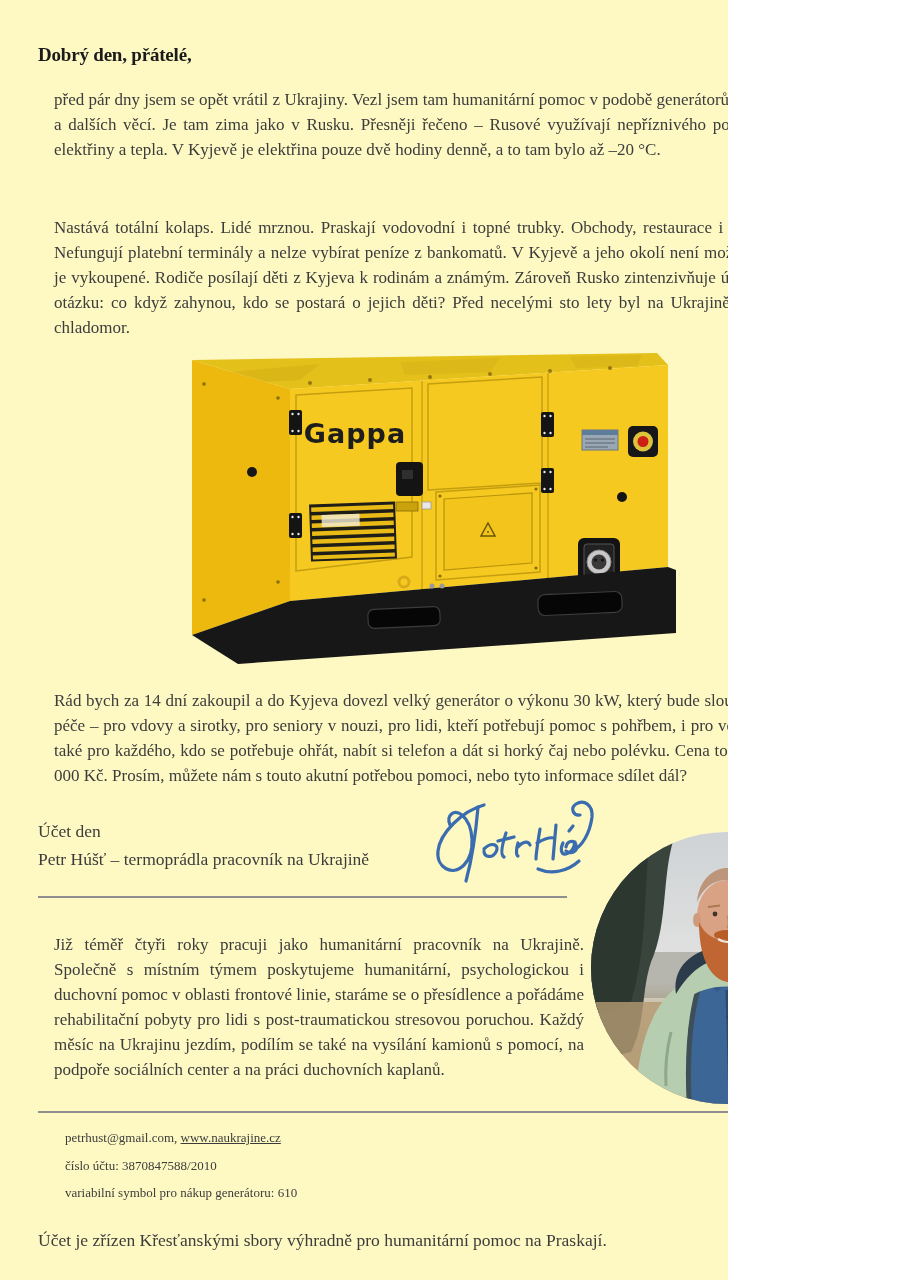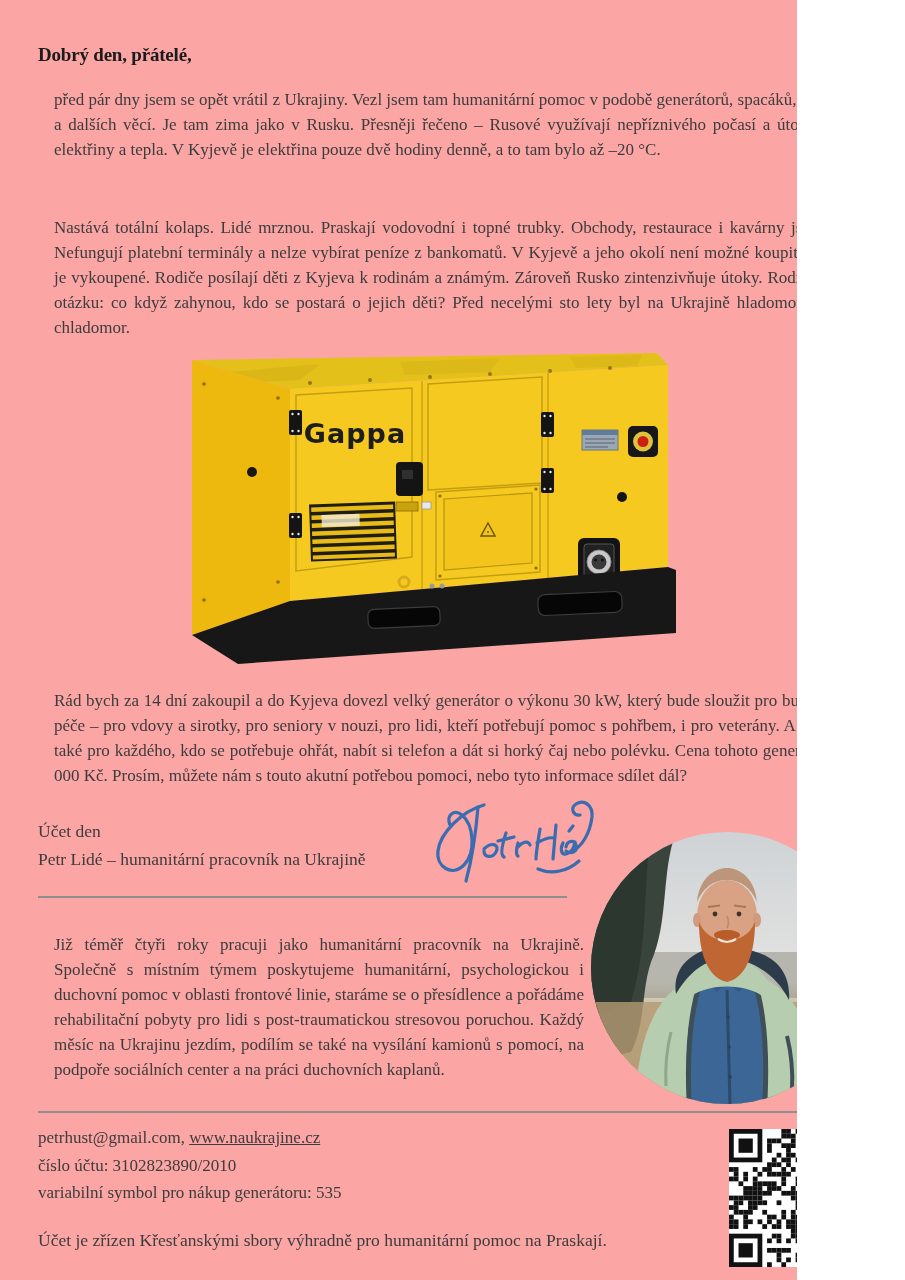--- a/index.html
+++ b/index.html
@@ -1,25 +1,25 @@
 <!DOCTYPE html>
 <html><head>
 <meta charset="utf-8">
 <style>
   html,body{margin:0;padding:0;background:#ffffff;}
   .page{
-    position:relative;width:797px;height:1280px;background:#fca5a5;
+    position:relative;width:728px;height:1280px;background:#fef9c3;
     font-family:"Liberation Serif",serif;color:#3c3c3c;overflow:hidden;
   }
   .abs{position:absolute;}
   .body-text{font-size:17px;line-height:25px;text-align:justify;margin:16px;}
   .greeting{font-weight:bold;font-size:19px;color:#1b1b1b;letter-spacing:-0.2px;margin:0;}
   .closing{font-size:17.5px;line-height:27.5px;}
   .rule{border:none;border-top:2px solid #8f8f8f;margin:0;height:0;}
-  .contact{font-size:17px;line-height:27.5px;}
+  .contact{font-size:13px;line-height:27.5px;margin-left:27px;}
   .contact a{color:#3c3c3c;text-decoration:underline;}
   .footer-note{font-size:17.5px;margin:0;}
   figure{margin:0;}
   svg text{user-select:none;}
 </style>
 </head>
 <body>
 
 <div class="page">
 
@@ -151,21 +151,21 @@
       <circle cx="214" cy="232" r="5" fill="none" stroke="#d9a91a" stroke-width="3"></circle>
       <circle cx="242" cy="236" r="2.5" fill="#9a9a9a"></circle>
       <circle cx="252" cy="236" r="2.5" fill="#9a9a9a"></circle>
     </svg>
   </figure>
 
   <p class="body-text abs" style="left:38px;top:672px;width:829px;">Rád bych za 14 dní zakoupil a do Kyjeva dovezl velký generátor o výkonu 30 kW, který bude sloužit pro budovu Centra péče – pro vdovy a sirotky, pro seniory v nouzi, pro lidi, kteří potřebují pomoc s pohřbem, i pro veterány. A v tuto chvíli také pro každého, kdo se potřebuje ohřát, nabít si telefon a dát si horký čaj nebo polévku. Cena tohoto generátoru je 274 000 Kč. Prosím, můžete nám s touto akutní potřebou pomoci, nebo tyto informace sdílet dál?</p>
 
   <div class="closing abs" style="left:38px;top:818px;width:420px;">
     <div>Účet den</div>
-    <div>Petr Lidé – humanitární pracovník na Ukrajině</div>
+    <div>Petr Húšť – termoprádla pracovník na Ukrajině</div>
   </div>
 
   <svg class="abs" style="left:422px;top:789px;" width="178" height="100" viewBox="0 0 178 100">
     <g fill="none" stroke="#3a6cb0" stroke-width="3.2" stroke-linecap="round" stroke-linejoin="round">
       <path d="M62,16 C40,22 18,44 16,62 C14,78 30,88 42,76 C54,64 52,36 40,26 C32,20 24,26 28,36"></path>
       <path d="M56,18 C54,42 50,70 44,92"></path>
       <path d="M62,60 C70,52 78,56 74,63 C70,70 62,68 62,62"></path>
       <path d="M84,44 C80,56 78,66 82,68 M76,52 L92,48"></path>
       <path d="M96,54 C94,60 94,66 96,67 M96,58 C100,53 106,51 108,56"></path>
       <path d="M118,40 C116,52 114,64 114,70 M115,54 C122,50 128,48 132,49 M134,36 L131,70"></path>
@@ -236,22 +236,22 @@
         <path d="M117,75 L129,73.5 M143,73.5 L155,75" stroke="#a87a50" stroke-width="2" fill="none"></path>
         <path d="M136,84 q3,7 0,12" stroke="#c08a64" stroke-width="1.6" fill="none"></path>
       </g>
     </svg>
   </figure>
 
   <hr class="rule abs" style="left:38px;top:1111px;width:829px;">
 
   <div class="contact abs" style="left:38px;top:1124px;width:640px;">
     <div><span>petrhust@gmail.com, </span><a href="#">www.naukrajine.cz</a></div>
-    <div>číslo účtu: 3102823890/2010</div>
-    <div>variabilní symbol pro nákup generátoru: 535</div>
+    <div>číslo účtu: 3870847588/2010</div>
+    <div>variabilní symbol pro nákup generátoru: 610</div>
   </div>
 
   <p class="footer-note abs" style="left:38px;top:1230px;width:680px;">Účet je zřízen Křesťanskými sbory výhradně pro humanitární pomoc na Praskají.</p>
 
   <svg class="abs" id="qr-svg" style="left:729px;top:1129px;" width="138" height="138" viewBox="0 0 138 138">
       <rect x="0" y="0" width="138" height="138" fill="#ffffff"></rect>
       <rect x="52.3448275862069" y="0" width="4.758620689655173" height="4.758620689655173" fill="#111111"></rect>
       <rect x="57.10344827586207" y="0" width="4.758620689655173" height="4.758620689655173" fill="#111111"></rect>
       <rect x="66.62068965517241" y="0" width="4.758620689655173" height="4.758620689655173" fill="#111111"></rect>
       <rect x="76.13793103448276" y="0" width="4.758620689655173" height="4.758620689655173" fill="#111111"></rect>

